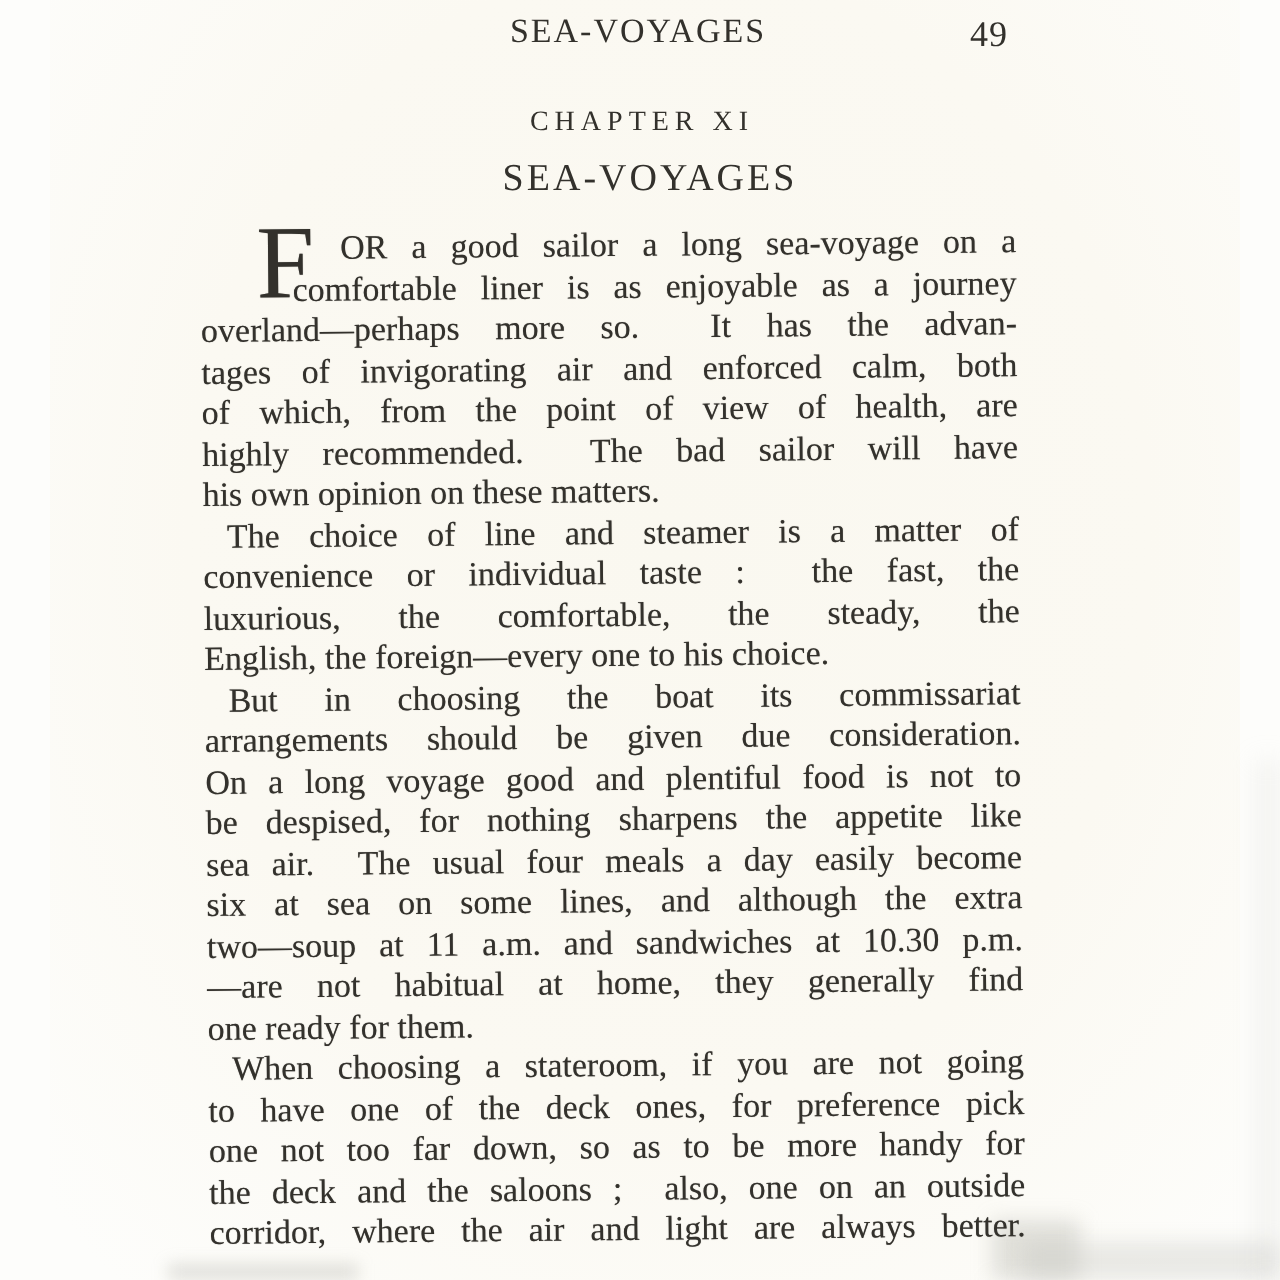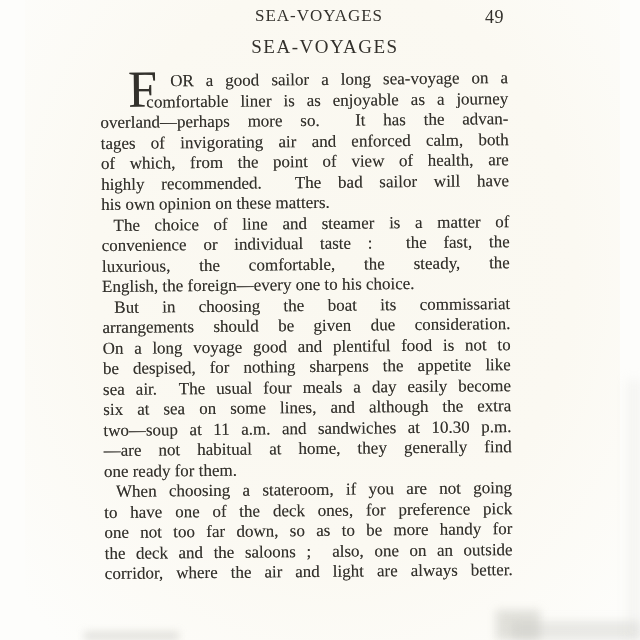--- a/index.html
+++ b/index.html
@@ -73,20 +73,21 @@
   <div class="smudge s2"></div>
   <div class="smudge s3"></div>
   <div class="smudge s4"></div>
 
   <div class="content">
     <div class="header-row">
       <span class="running-head">SEA-VOYAGES</span>
       <span class="page-num">49</span>
     </div>
 
+    <div class="chapter-heading">CHAPTER XI</div>
 
     <div class="chapter-title">SEA-VOYAGES</div>
 
     <div class="body-text">
         <div class="para">
           <span class="dropcap">F</span>
           <div class="line dc1">OR a good sailor a long sea-voyage on a</div>
           <div class="line dc2">comfortable liner is as enjoyable as a journey</div>
           <div class="line">overland—perhaps more so.&nbsp; It has the advan-</div>
           <div class="line">tages of invigorating air and enforced calm, both</div>

